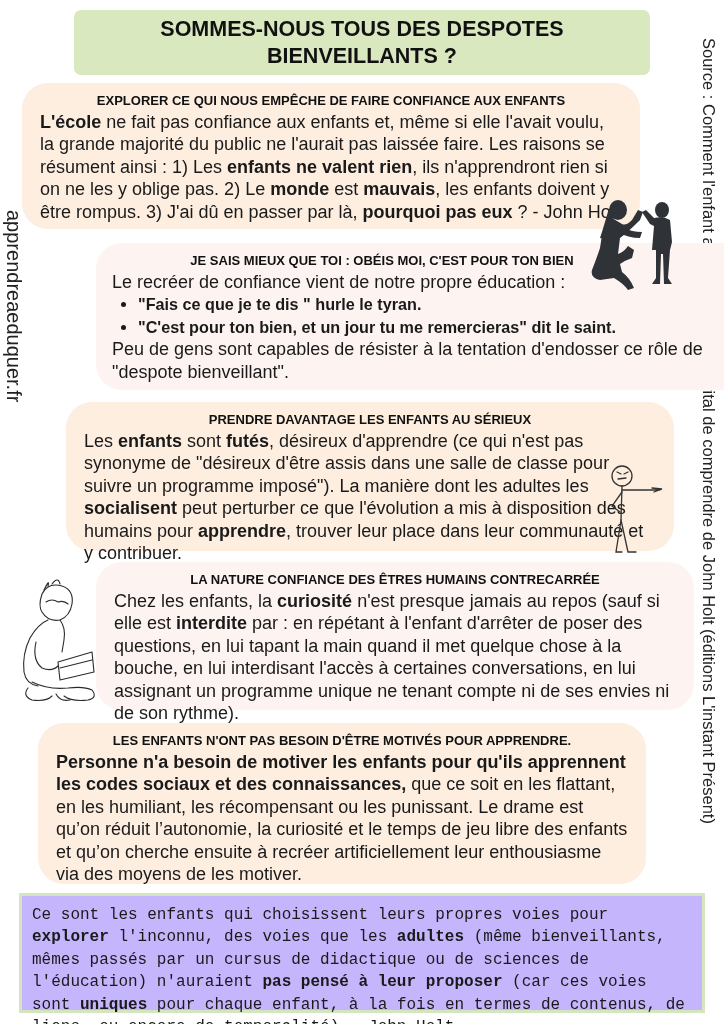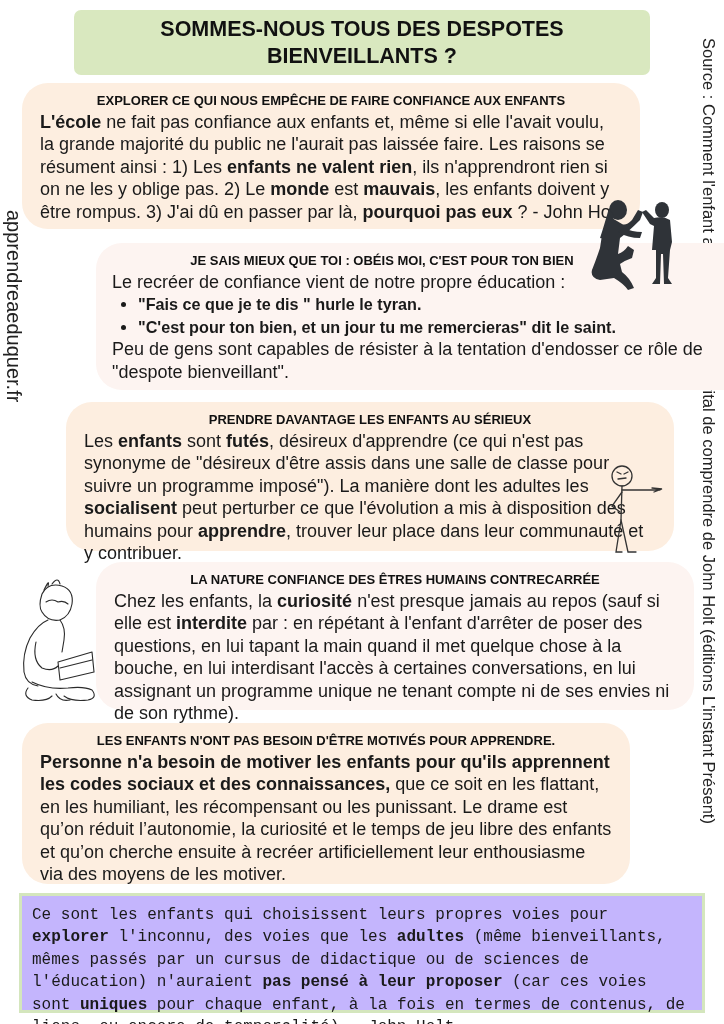--- a/index.html
+++ b/index.html
@@ -28,21 +28,21 @@
     }
     .card p { margin: 0; font-size: 18px; line-height: 22.4px; color: #1a1a1a; }
     .card ul { margin: 0; padding-left: 26px; font-size: 16.2px; line-height: 22.4px; }
     .card ul li { font-weight: bold; }
     b { font-weight: bold; }
 
     #card1 { left: 22px; top: 83px; width: 618px; height: 146px; }
     #card2 { left: 96px; top: 243px; width: 684px; height: 147px; padding-left: 16px; }
     #card3 { left: 22px; top: 402px; width: 608px; height: 149px; margin-left: 44px; }
     #card4 { left: 96px; top: 562px; width: 598px; height: 148px; }
-    #card5 { left: 22px; top: 723px; width: 608px; height: 161px; }
+    #card5 { left: 38px; top: 723px; width: 608px; height: 161px; }
 
     .quote-box {
       position: absolute; left: 19px; top: 893px; width: 686px; height: 120px;
       border: 3px solid #d4e6bd; box-sizing: border-box; background: #c4b5fd;
       padding: 8px 10px;
       font-family: Liberation Mono, monospace;
     }
     .quote-box p { margin: 0; font-size: 16px; line-height: 22.4px; color: #1a1a1a; }
 
     .vert-right {

